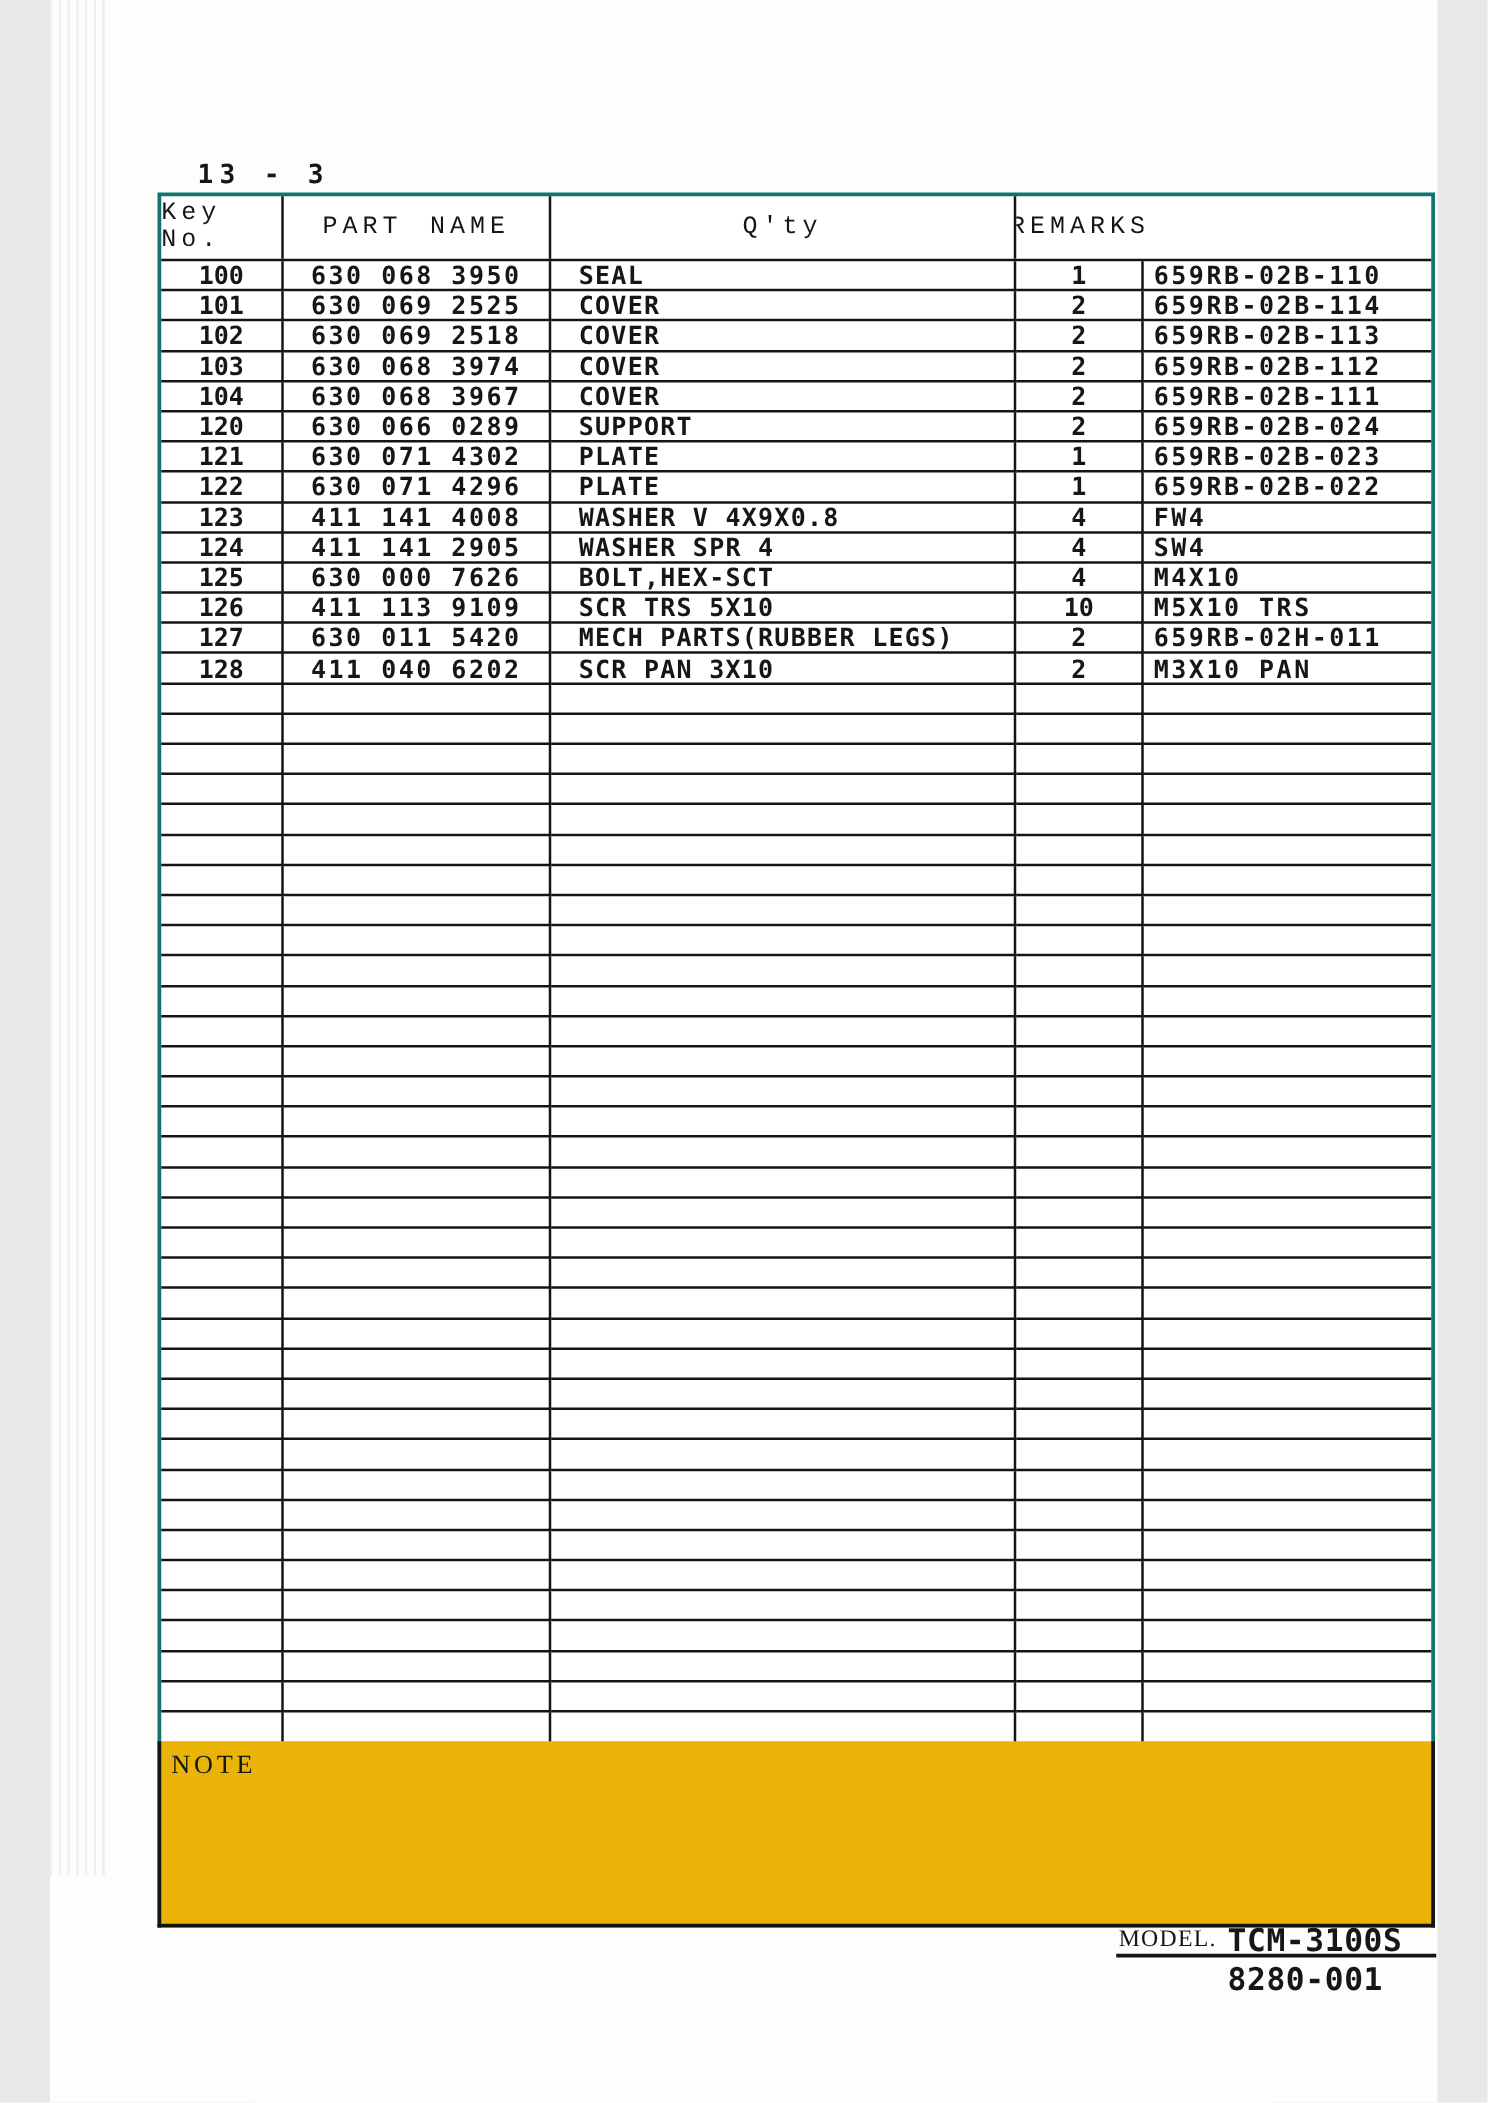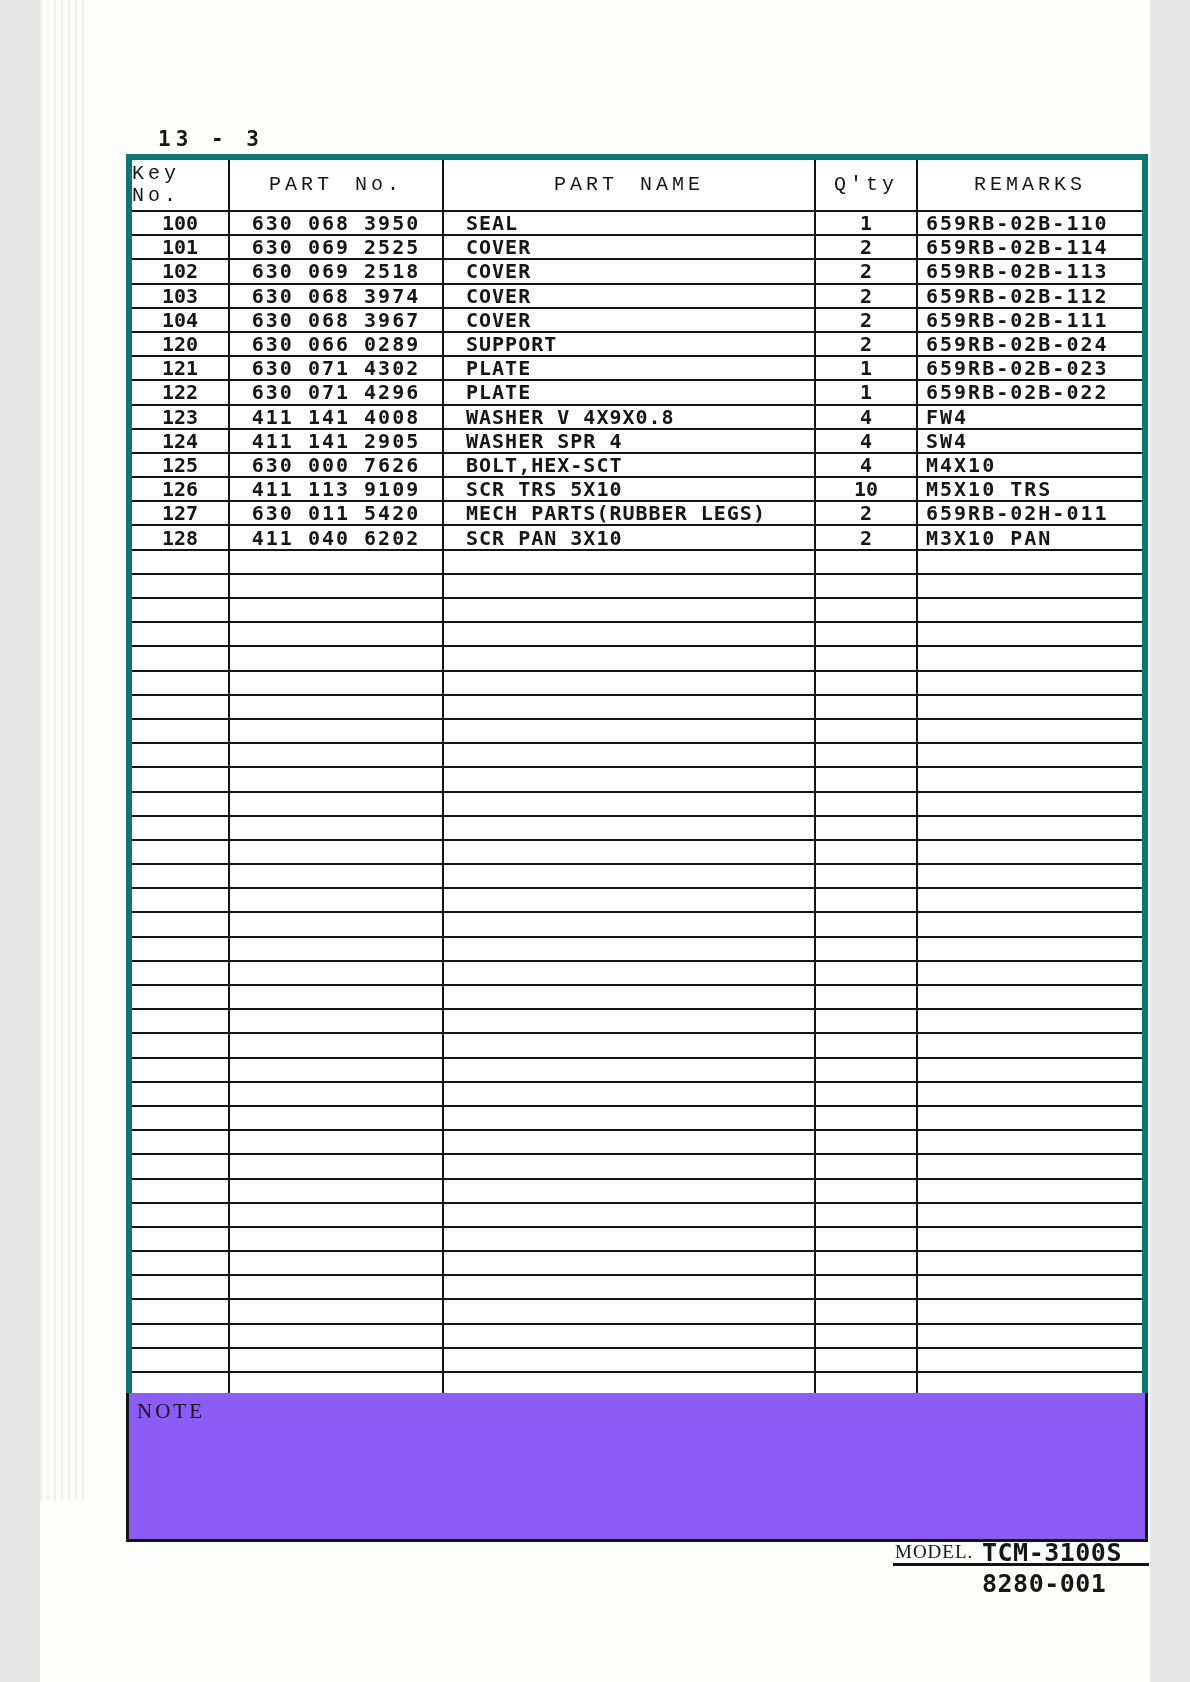--- a/index.html
+++ b/index.html
@@ -22,21 +22,21 @@
   }
   .page-number{
     position:absolute;left:118px;top:127px;
     font-family:"DejaVu Sans Mono",monospace;
     font-weight:bold;font-size:21px;letter-spacing:5px;
     white-space:pre;
   }
   
   .parts-table{
     position:absolute;left:86px;top:154px;width:1022px;
-    border:6px solid #0f766e;
+    border:3px solid #0f766e;
     box-sizing:border-box;
     background:#fff;
   }
   .trow{
     display:grid;
     grid-template-columns:98px 214px 372px 102px 1fr;
   }
   .thead-row{height:50px;border-bottom:2px solid #141414;}
   .tbody .trow{height:24.2px;}
   .cell{
@@ -58,21 +58,21 @@
   }
   .c-key{justify-content:center;}
   .c-partno{justify-content:center;letter-spacing:2px;}
   .c-name{padding-left:22px;letter-spacing:1px;}
   .c-qty{justify-content:center;}
   .c-remarks{padding-left:8px;letter-spacing:2px;}
   
   .note-box{
     position:absolute;left:86px;top:1393px;width:1022px;height:149px;
     border:3px solid #141414;border-top:none;
-    box-sizing:border-box;background:#8b5cf6;
+    box-sizing:border-box;background:#eab308;
   }
   .note-label{
     position:absolute;left:8px;top:6px;
     font-family:"Liberation Serif",serif;
     font-size:21px;letter-spacing:3px;
   }
   
   .model-label{
     position:absolute;left:855px;top:1541px;
     font-family:"Liberation Serif",serif;
@@ -98,21 +98,20 @@
 
 <div class="page">
 
   <div class="scan-edge"></div>
 
   <div class="page-number">13 - 3</div>
 
   <div class="parts-table">
     <div class="trow thead-row">
       <div class="cell">Key No.</div>
-      <div class="cell">PART No.</div>
       <div class="cell">PART NAME</div>
       <div class="cell">Q'ty</div>
       <div class="cell">REMARKS</div>
     </div>
     <div class="tbody" id="tbody">
   <div class="trow">
     <div class="cell c-key">100</div>
     <div class="cell c-partno">630 068 3950</div>
     <div class="cell c-name">SEAL</div>
     <div class="cell c-qty">1</div>

